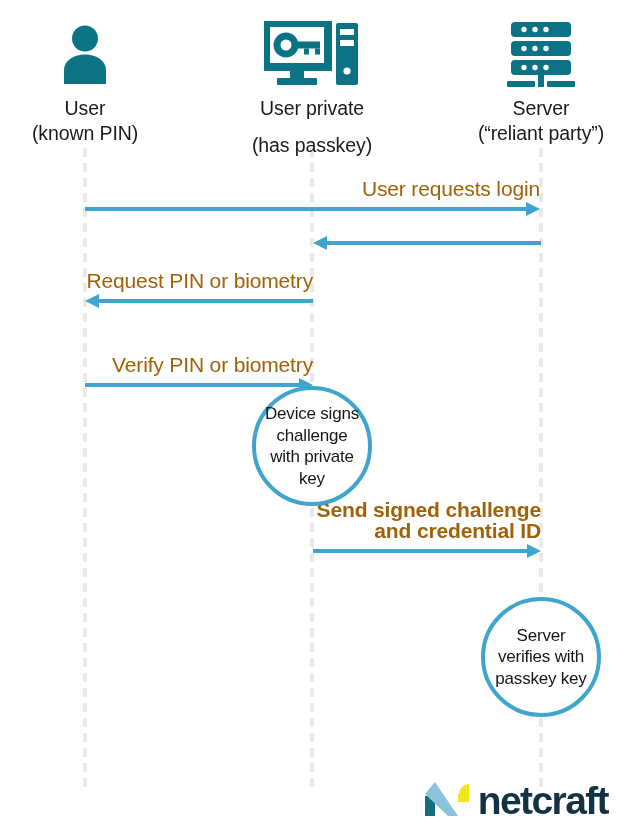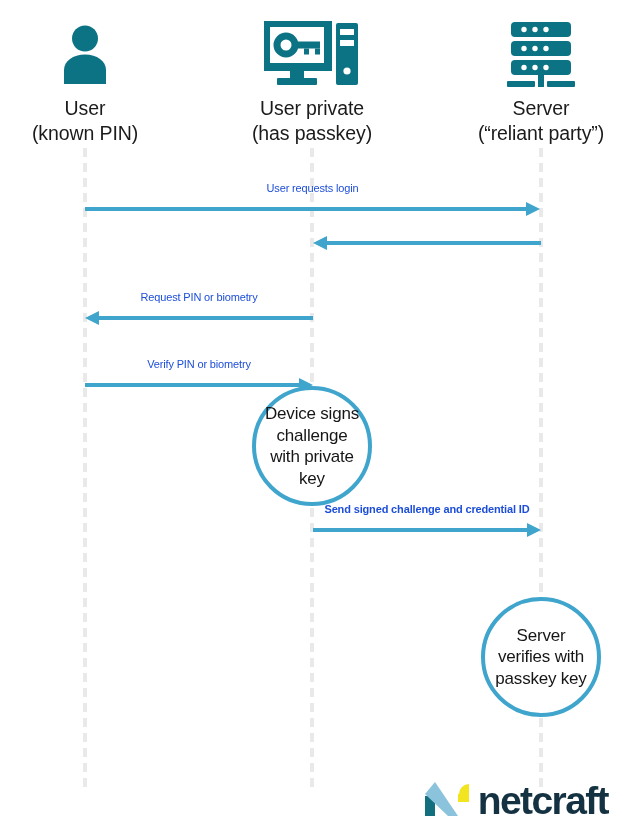--- a/index.html
+++ b/index.html
@@ -53,24 +53,24 @@
     color: #1b1b1b;
     letter-spacing: -0.1px;
   }
 
   
   .msg {
     position: absolute;
     z-index: 4;
   }
   .msg-text {
-    font-size: 11px;
+    font-size: 21px;
     line-height: 21px;
-    color: #1d4ed8;
-    text-align: center;
+    color: #a16207;
+    text-align: right;
     letter-spacing: -0.15px;
     white-space: nowrap;
   }
   .msg-text.two-line { white-space: normal; }
   .arrow-wrap {
     position: relative;
     height: 16px;
     margin-top: 2px;
   }
   .arrow-line {
@@ -169,21 +169,21 @@
         <rect x="40" y="27.5" width="5" height="6" fill="#0B7383"></rect>
         <rect x="51" y="27.5" width="5" height="6" fill="#0B7383"></rect>
 
         <rect x="72" y="2" width="22" height="62" rx="2" fill="#0B7383"></rect>
         <rect x="76" y="8" width="14" height="6" fill="#ffffff"></rect>
         <rect x="76" y="19" width="14" height="6" fill="#ffffff"></rect>
         <circle cx="83" cy="50" r="3.6" fill="#ffffff"></circle>
       </svg>
     </div>
     <div class="actor-label">User private</div>
-    <div class="actor-label" style="margin-top:0;text-align:center;">(has passkey)</div>
+    <div class="actor-label" style="margin-top:12px;text-align:center;">(has passkey)</div>
   </div>
 
   <div class="actor" style="left:446px;">
     <div class="actor-icon">
       <svg width="72" height="68" viewBox="0 0 72 68" aria-hidden="true">
         <g fill="#0B7383">
           <rect x="6" y="2" width="60" height="15" rx="4"></rect>
           <rect x="6" y="21" width="60" height="15" rx="4"></rect>
           <rect x="6" y="40" width="60" height="15" rx="4"></rect>
         </g>
@@ -218,21 +218,21 @@
     </div>
   </div>
 
   <div class="msg" style="left:313px; top:233px; width:228px;">
     <div class="arrow-wrap">
       <div class="arrow-line" style="left:12px; right:0;"></div>
       <div class="arrow-head left"></div>
     </div>
   </div>
 
-  <div class="msg" style="left:85px; top:287px; width:228px;">
+  <div class="msg" style="left:85px; top:270px; width:228px;">
     <div class="msg-text">Request PIN or biometry</div>
     <div class="arrow-wrap">
       <div class="arrow-line" style="left:12px; right:0;"></div>
       <div class="arrow-head left"></div>
     </div>
   </div>
 
   <div class="msg" style="left:85px; top:326px; width:228px;margin-top:28px;">
     <div class="msg-text">Verify PIN or biometry</div>
     <div class="arrow-wrap">

